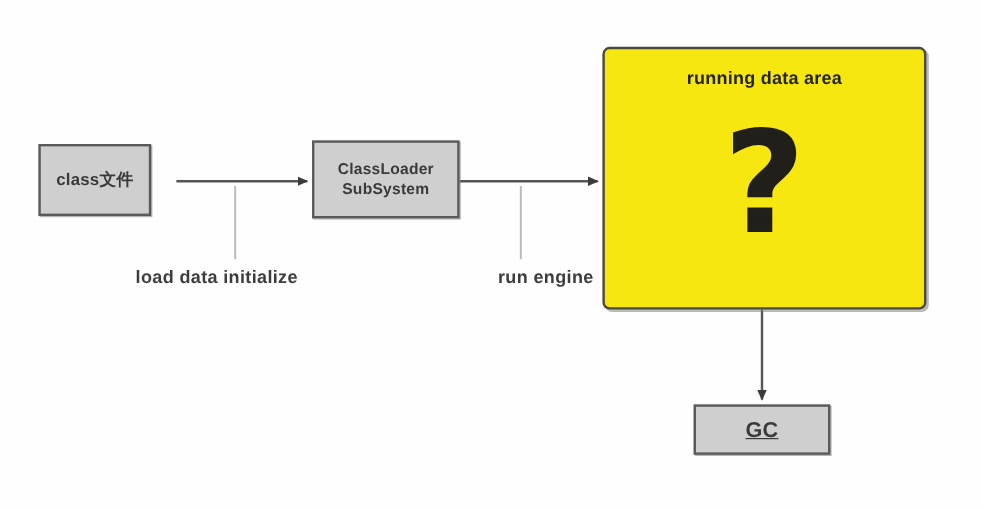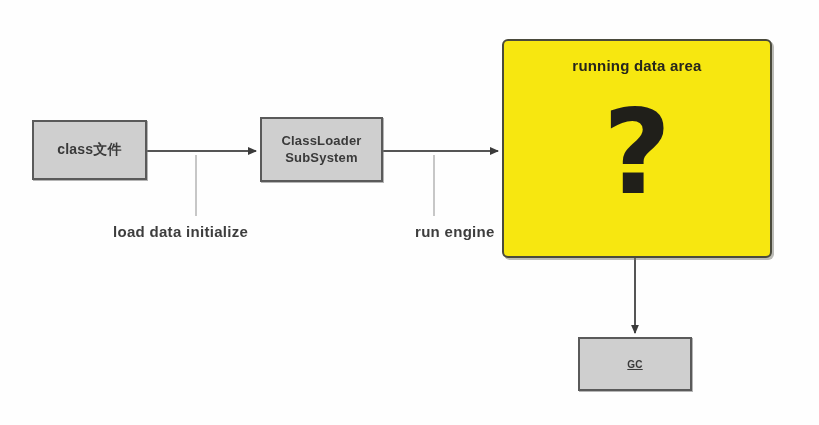--- a/index.html
+++ b/index.html
@@ -37,41 +37,41 @@
     background: #cfcfcf;
     border: 2px solid #5a5a5a;
     box-shadow: 1px 1px 0 rgba(120,120,120,0.55);
     color: #3a3a3a;
     font-weight: bold;
     letter-spacing: 0.2px;
   }
   #node-class {
     left: 32px;
     top: 120px;
-    width: 115px;
+    width: 94px;
     height: 60px;
     font-size: 14px;
   }
   #node-classloader {
     left: 260px;
     top: 117px;
     width: 123px;
     height: 65px;
     font-size: 13px;
     line-height: 1.25;
   }
   #node-classloader .two-line {
     display: block;
   }
   #node-gc {
     left: 578px;
     top: 337px;
     width: 114px;
-    height: 54px;
-    font-size: 10px;
+    height: 42px;
+    font-size: 18px;
     text-decoration: underline;
   }
   #node-runtime {
     left: 502px;
     top: 39px;
     width: 270px;
     height: 219px;
     background: #f7e710;
     border: 2px solid #4a4a3c;
     border-radius: 6px;

